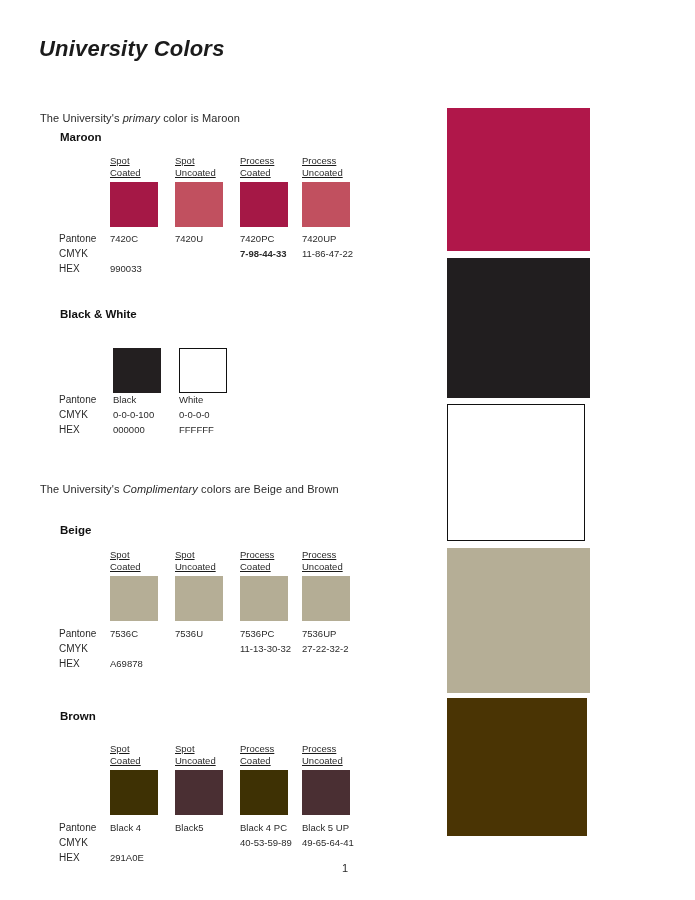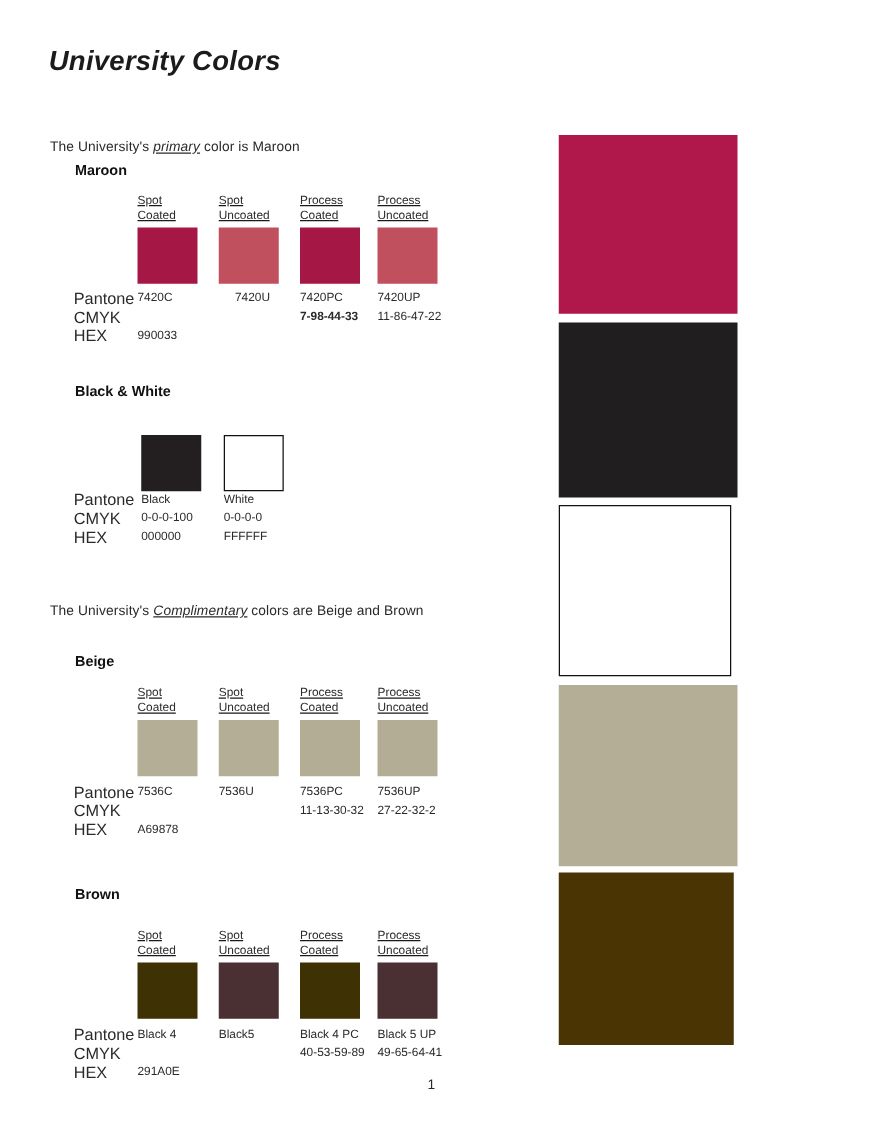--- a/index.html
+++ b/index.html
@@ -29,21 +29,21 @@
 
   
   .intro {
     position: absolute;
     left: 40px;
     font-size: 11px;
     color: #2a2a2a;
     white-space: nowrap;
     letter-spacing: 0.1px;
   }
-  .intro em { font-style: italic; text-decoration: underline; }
+  .intro em { font-style: italic; }
   #intro-primary      { top: 112px; }
   #intro-secondary    { top: 287px; }
   #intro-complimentary{ top: 483px; }
 
   
   .group-heading {
     position: absolute;
     font-size: 11.5px;
     font-weight: bold;
     color: #111;
@@ -59,21 +59,21 @@
     white-space: pre-line;
     margin-bottom: 3px;
   }
   .swatch-box {
     width: 48px;
     height: 45px;
   }
   .swatch-box.outlined { border: 1.5px solid #111; background:#ffffff; }
 
   
-  .spec-labels { position: absolute; font-size: 13px; color:#2a2a2a; }
+  .spec-labels { position: absolute; font-size: 10px; color:#2a2a2a; }
   .spec-labels div { line-height: 15px; white-space: nowrap; }
   .spec-cell {
     position: absolute;
     font-size: 9.5px;
     color: #2a2a2a;
     line-height: 15px;
     white-space: nowrap;
   }
 
   
@@ -135,21 +135,21 @@
 Coated</div>
       </div>
       <div class="swatch-box" style="position: absolute; left: 110px; top: 182px; background: rgb(165, 24, 70);"></div>
       <div class="spec-cell" style="left: 110px; top: 231px;">7420C</div>
       <div class="spec-cell" style="left: 110px; top: 261px;">990033</div>
       <div class="swatch-col" style="left: 175px; top: 155px;">
         <div class="swatch-head">Spot
 Uncoated</div>
       </div>
       <div class="swatch-box" style="position: absolute; left: 175px; top: 182px; background: rgb(193, 80, 95);"></div>
-      <div class="spec-cell" style="left: 188px; top: 231px;">7420U</div>
+      <div class="spec-cell" style="left: 175px; top: 231px;">7420U</div>
       <div class="swatch-col" style="left: 240px; top: 155px;">
         <div class="swatch-head">Process
 Coated</div>
       </div>
       <div class="swatch-box" style="position: absolute; left: 240px; top: 182px; background: rgb(165, 24, 70);"></div>
       <div class="spec-cell" style="left: 240px; top: 231px;">7420PC</div>
       <div class="spec-cell" style="left: 240px; top: 246px; font-weight: bold;">7-98-44-33</div>
       <div class="swatch-col" style="left: 302px; top: 155px;">
         <div class="swatch-head">Process
 Uncoated</div>

